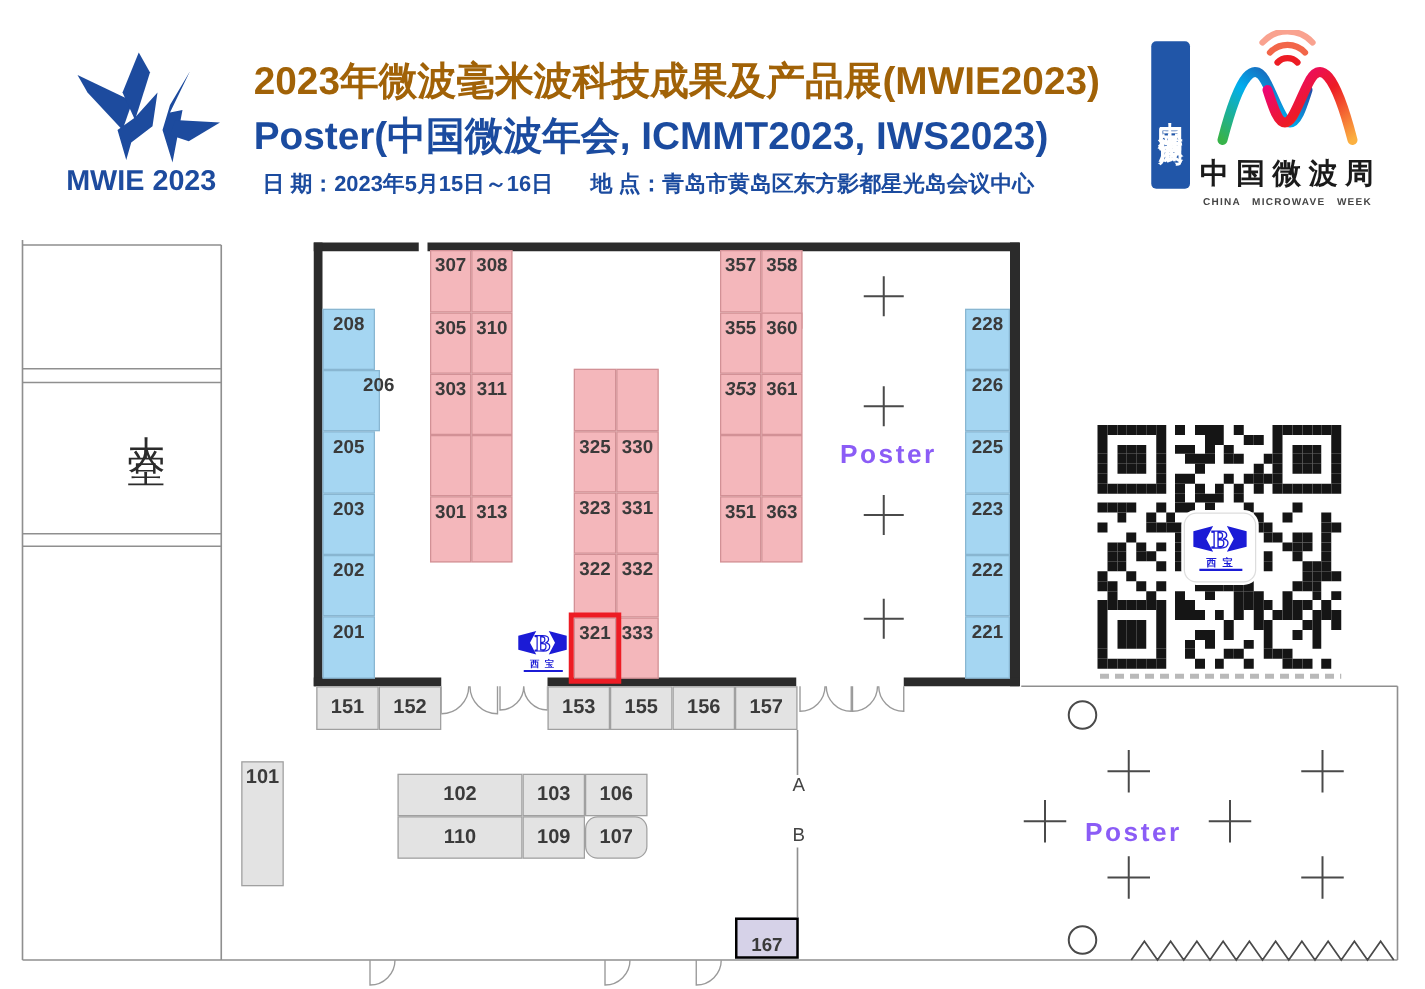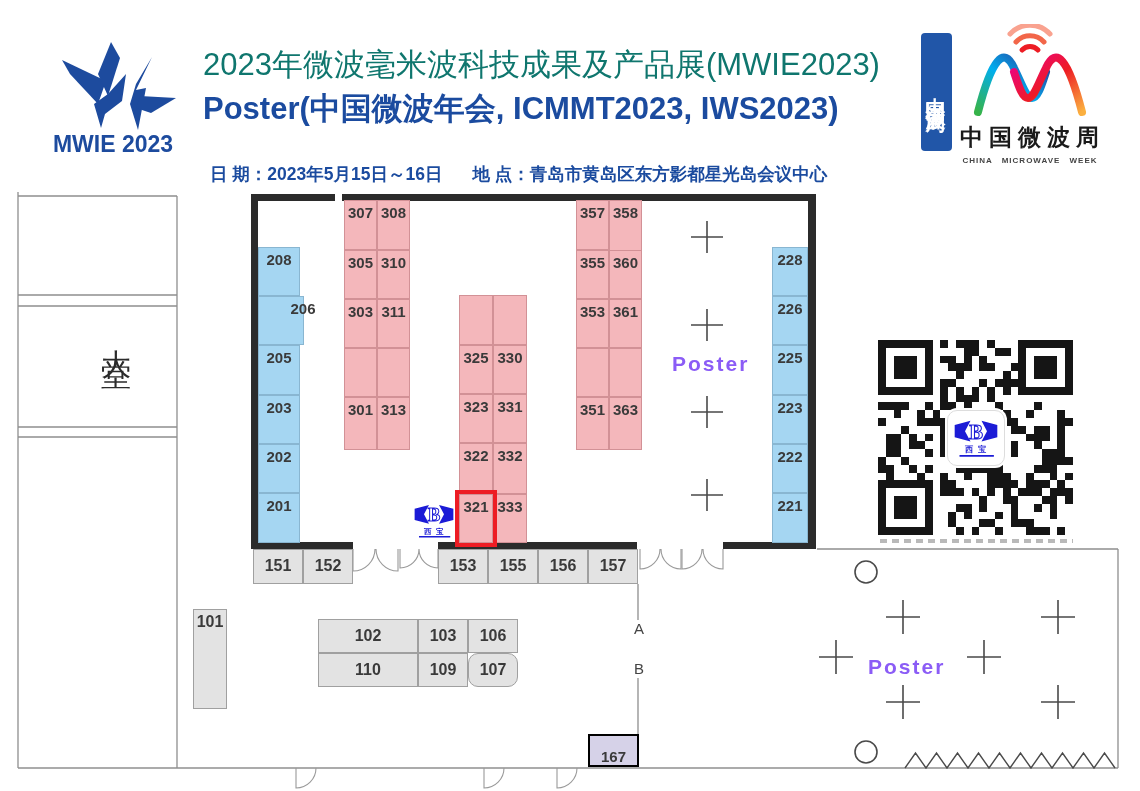--- a/index.html
+++ b/index.html
@@ -1,22 +1,22 @@
 <!DOCTYPE html>
 <html><head>
 <meta charset="utf-8">
 <style>
   html,body{margin:0;padding:0;background:#fff;}
   .page{position:relative;width:1140px;height:791px;background:#fff;overflow:hidden;
         font-family:"Liberation Sans",sans-serif;}
   .abs{position:absolute;}
   
-  .title{left:203px;top:44px;font-size:31px;font-weight:400;color:#0f766e;white-space:nowrap;}
+  .title{left:203px;top:44px;font-size:31px;font-weight:700;color:#a16207;white-space:nowrap;}
   .subtitle{left:203px;top:88px;font-size:31px;font-weight:700;color:#1b4b9f;white-space:nowrap;}
-  .dateline{left:210px;top:135px;font-size:17.5px;font-weight:700;color:#1b4b9f;white-space:nowrap;margin-top:27px;}
+  .dateline{left:210px;top:135px;font-size:17.5px;font-weight:700;color:#1b4b9f;white-space:nowrap;}
   .dateline .venue{margin-left:30px;}
   .mwie-text{left:44px;top:131px;width:138px;text-align:center;font-size:23px;font-weight:800;color:#1d4b9e;}
   .badge{left:921px;top:33px;width:31px;height:118px;background:#2156a8;border-radius:4px;
          display:flex;align-items:center;justify-content:center;}
   .badge span{writing-mode:vertical-rl;color:#fff;font-size:20px;font-weight:700;letter-spacing:4px;}
   .cmw{left:960px;top:24px;width:140px;height:145px;text-align:center;}
   .cmw .cn{font-size:23px;font-weight:800;letter-spacing:6px;color:#1a1a1a;margin-top:-2px;white-space:nowrap;}
   .cmw .en{font-size:8px;font-weight:700;letter-spacing:1px;word-spacing:6px;color:#444;margin-top:3px;white-space:nowrap;}
   
   .booth{position:absolute;box-sizing:border-box;display:flex;justify-content:center;}
@@ -247,21 +247,21 @@
       </div>
       <div class="booth t-pink va-top" style="left: 609px; top: 200px; width: 33px; height: 63px;">
         <span>358</span>
       </div>
       <div class="booth t-pink va-top" style="left: 576px; top: 250px; width: 33px; height: 49px;">
         <span>355</span>
       </div>
       <div class="booth t-pink va-top" style="left: 609px; top: 250px; width: 33px; height: 49px;">
         <span>360</span>
       </div>
-      <div class="booth t-pink va-top" style="left: 576px; top: 299px; width: 33px; height: 49px;">
+      <div class="booth t-pink va-top" style="left: 576px; top: 299px; width: 33px; height: 49px; font-style: italic;">
         <span>353</span>
       </div>
       <div class="booth t-pink va-top" style="left: 609px; top: 299px; width: 33px; height: 49px;">
         <span>361</span>
       </div>
       <div class="booth t-pink va-top" style="left: 576px; top: 348px; width: 33px; height: 49px;">
         <span></span>
       </div>
       <div class="booth t-pink va-top" style="left: 609px; top: 348px; width: 33px; height: 49px;">
         <span></span>

